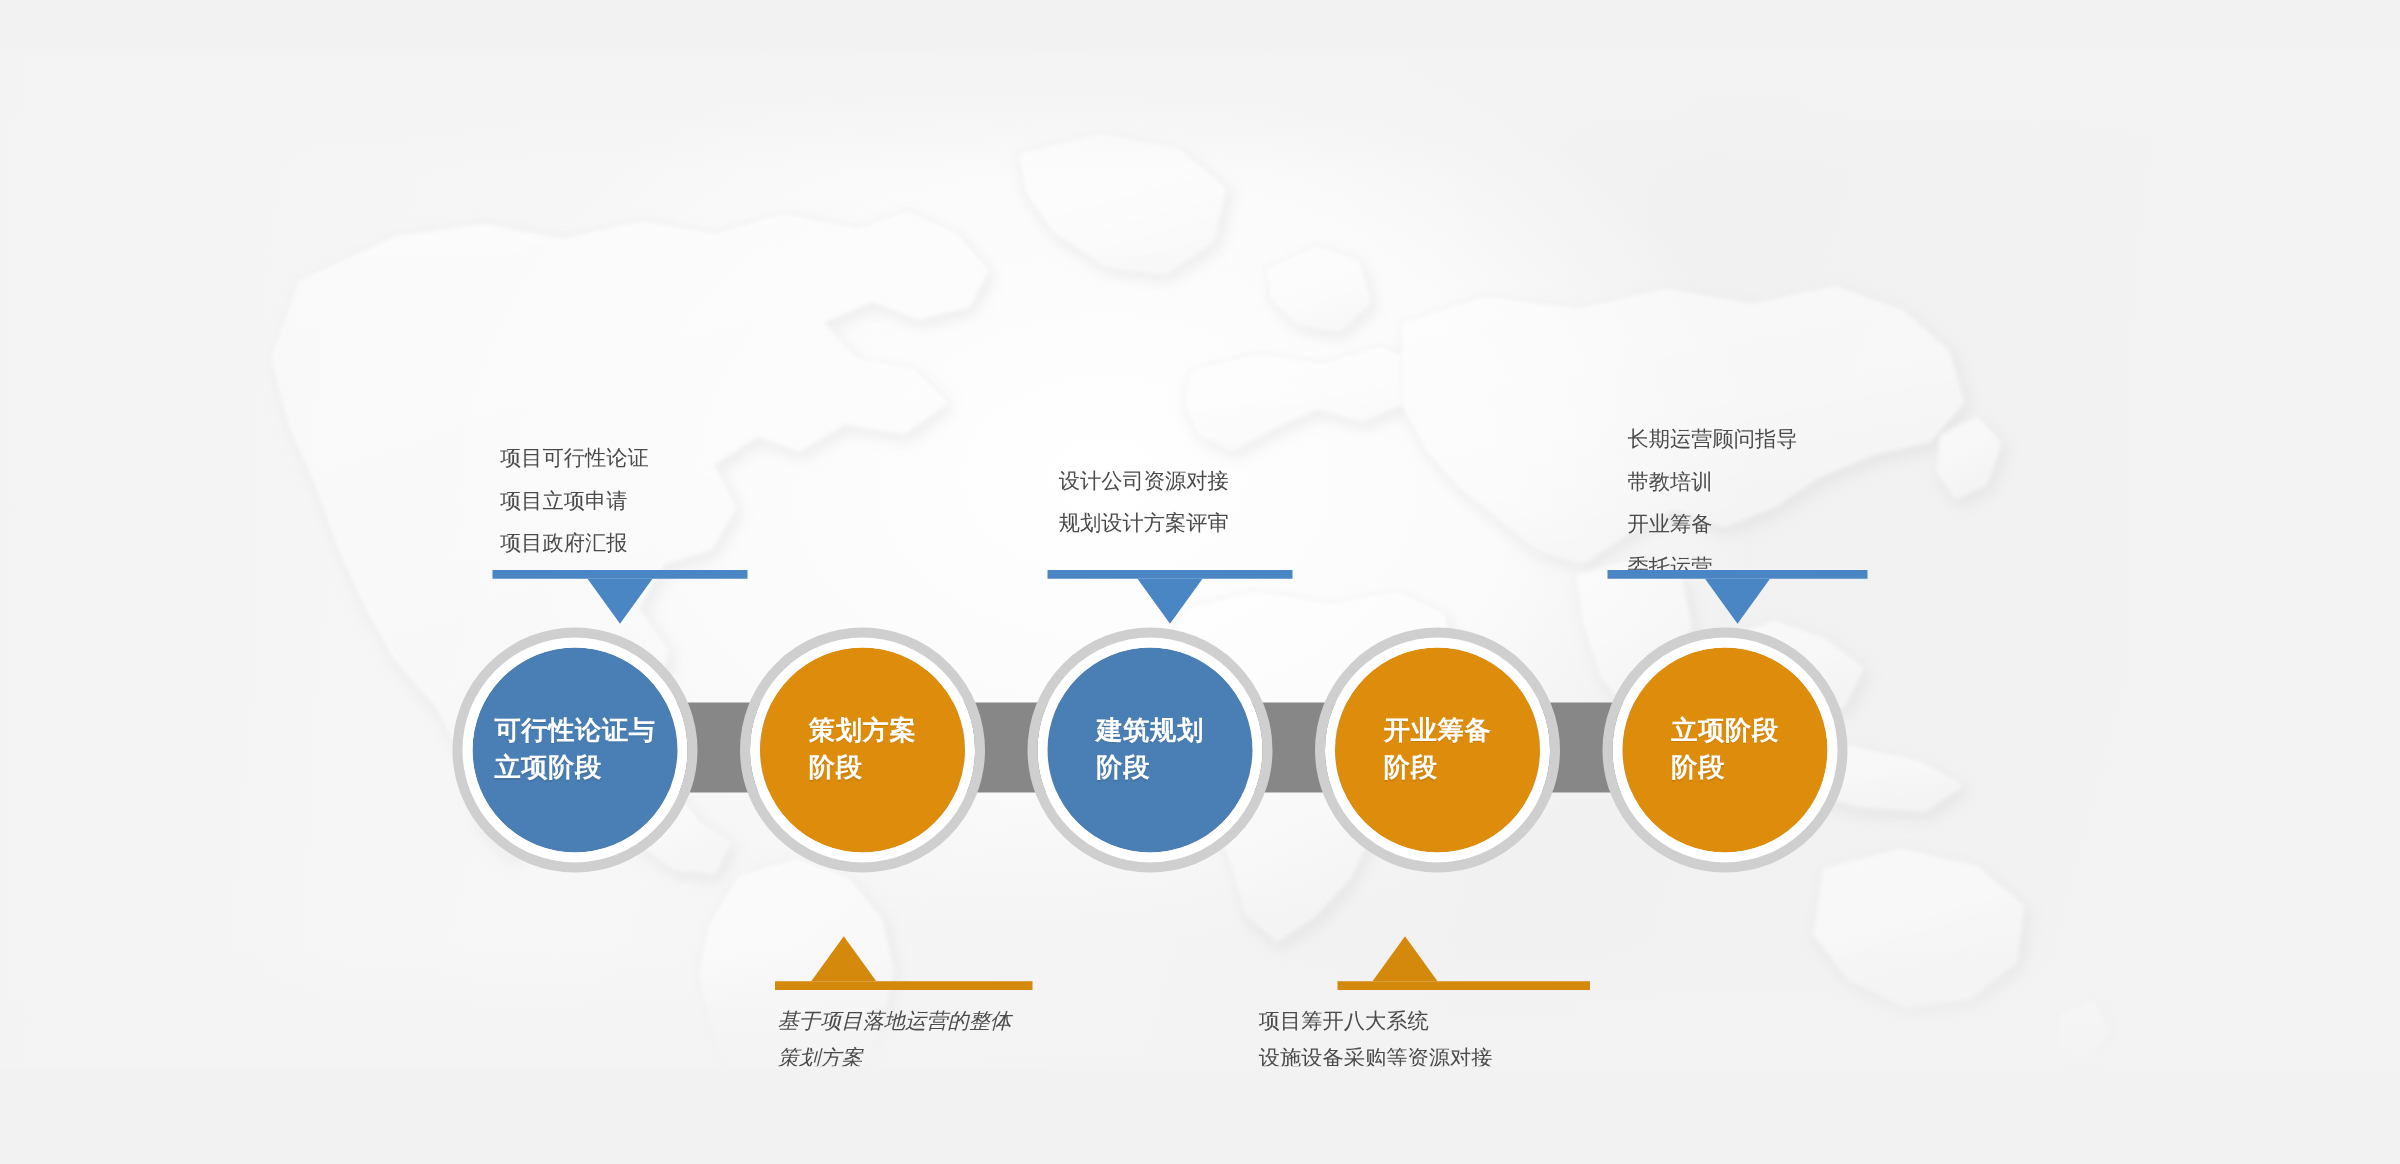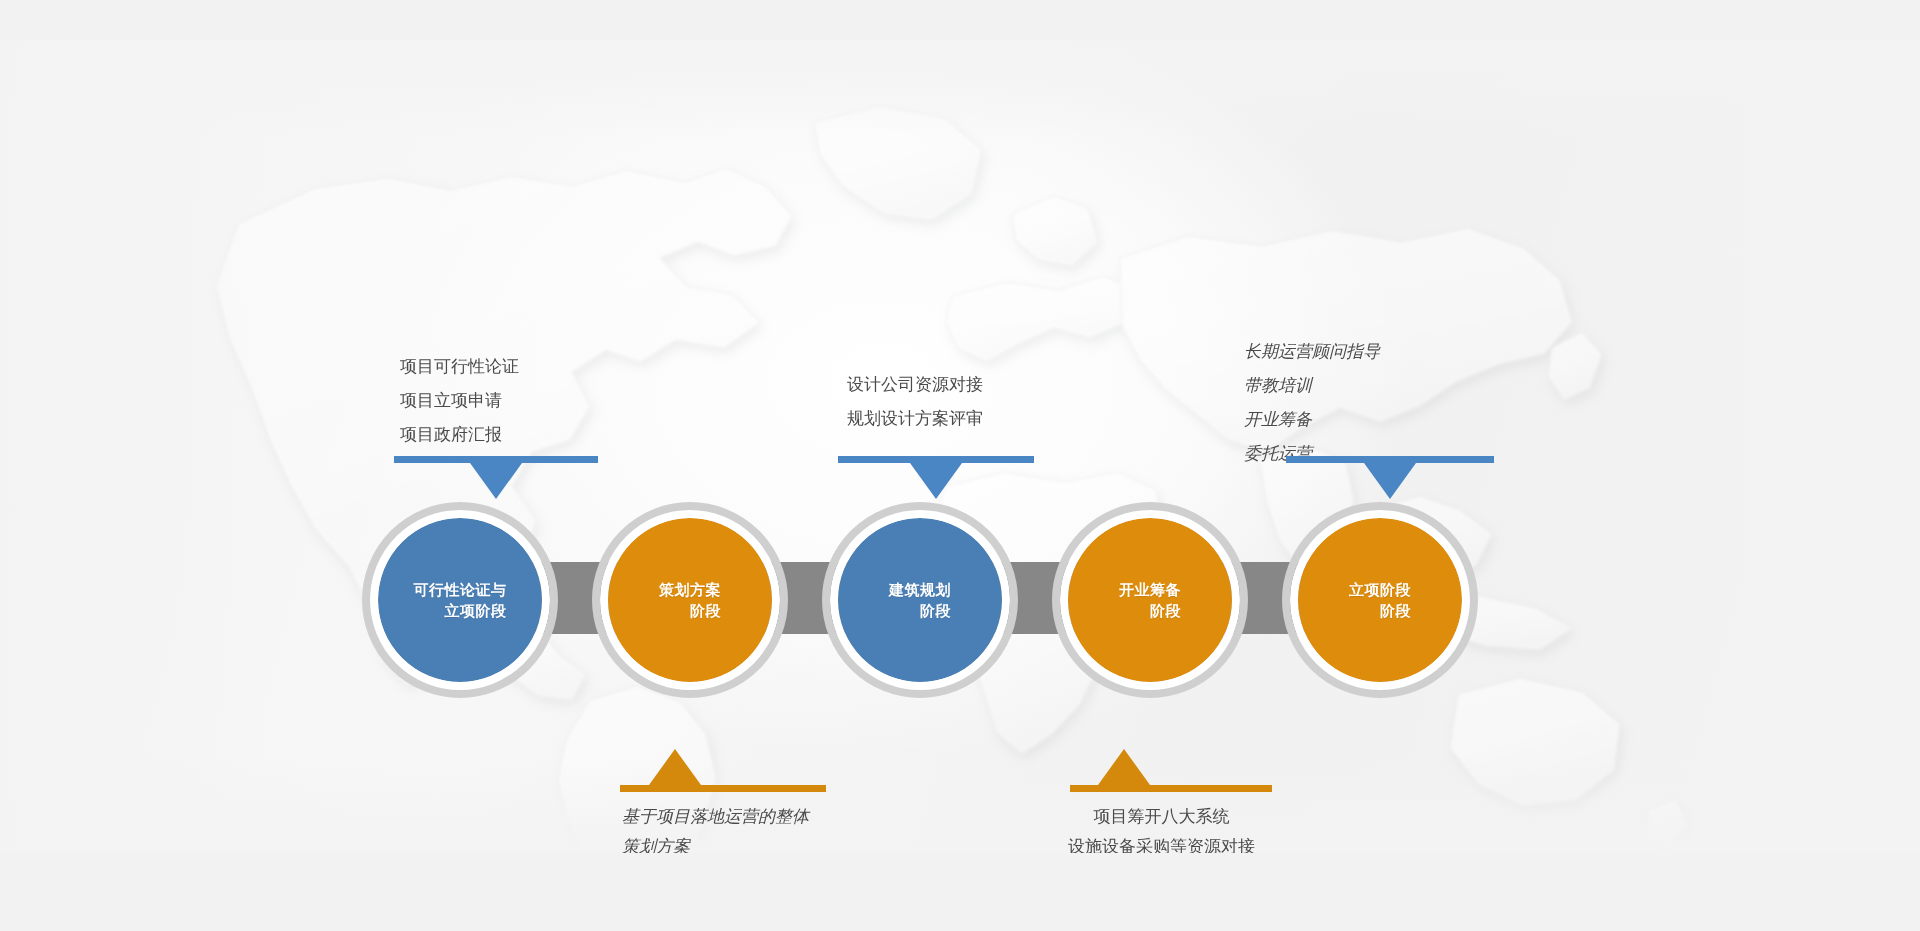--- a/index.html
+++ b/index.html
@@ -75,23 +75,23 @@
     border-radius: 50%;
   }
   .node.blue .disc { background: #4a7fb5; }
   .node.orange .disc { background: #de8c0b; }
 
   .node .label {
     position: relative;
     z-index: 3;
     color: #ffffff;
     font-weight: bold;
-    font-size: 15px;
+    font-size: 21px;
     line-height: 1.42;
-    text-align: right;
+    text-align: left;
     letter-spacing: .5px;
     text-shadow: 0 1px 1px rgba(0,0,0,.10);
     white-space: pre-line;
   }
 
   
   .marker-top { position: absolute; }
   .marker-top .bar {
     width: 100%;
     height: 7px;
@@ -214,21 +214,21 @@
     <div>项目可行性论证</div>
     <div>项目立项申请</div>
     <div>项目政府汇报</div>
   </div>
 
   <div class="textblock" style="left:847px; top:328px;">
     <div>设计公司资源对接</div>
     <div>规划设计方案评审</div>
   </div>
 
-  <div class="textblock" style="left:1244px; top:295px;font-style:italic;">
+  <div class="textblock" style="left:1302px; top:295px;">
     <div>长期运营顾问指导</div>
     <div>带教培训</div>
     <div>开业筹备</div>
     <div>委托运营</div>
   </div>
 
   <div class="marker-top" style="left:394px; top:416px; width:204px;">
     <div class="bar"></div>
     <div class="tri"></div>
   </div>
@@ -291,18 +291,18 @@
   <div class="marker-bottom" style="left:1070px; top:708px; width:202px; height:44px;">
     <div class="tri"></div>
     <div class="bar"></div>
   </div>
 
   <div class="textblock wide" style="left:622px; top:762px;font-style:italic;">
     <div>基于项目落地运营的整体</div>
     <div>策划方案</div>
   </div>
 
-  <div class="textblock wide" style="left:1068px; top:762px;text-align:center;">
+  <div class="textblock wide" style="left:1007px; top:762px;">
     <div>项目筹开八大系统</div>
     <div>设施设备采购等资源对接</div>
   </div>
 
 </div>
 
 </body></html>

